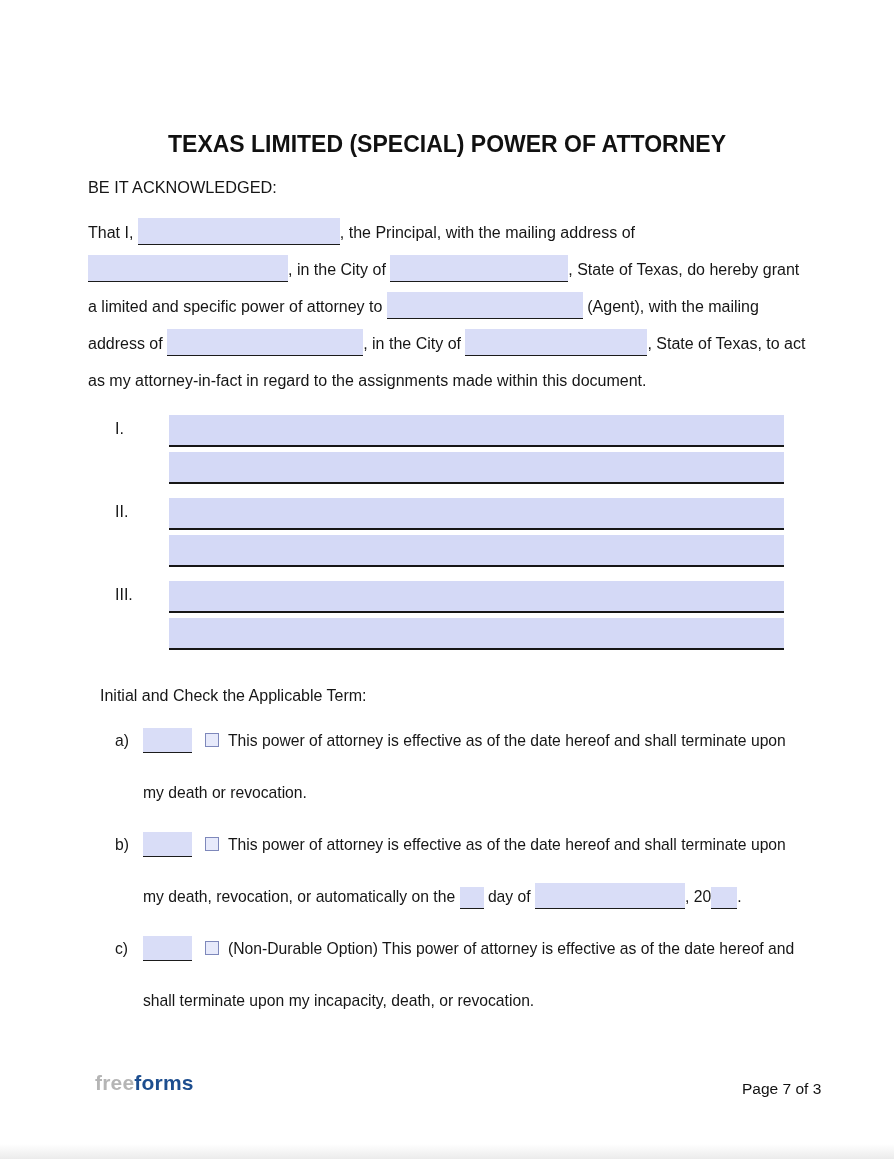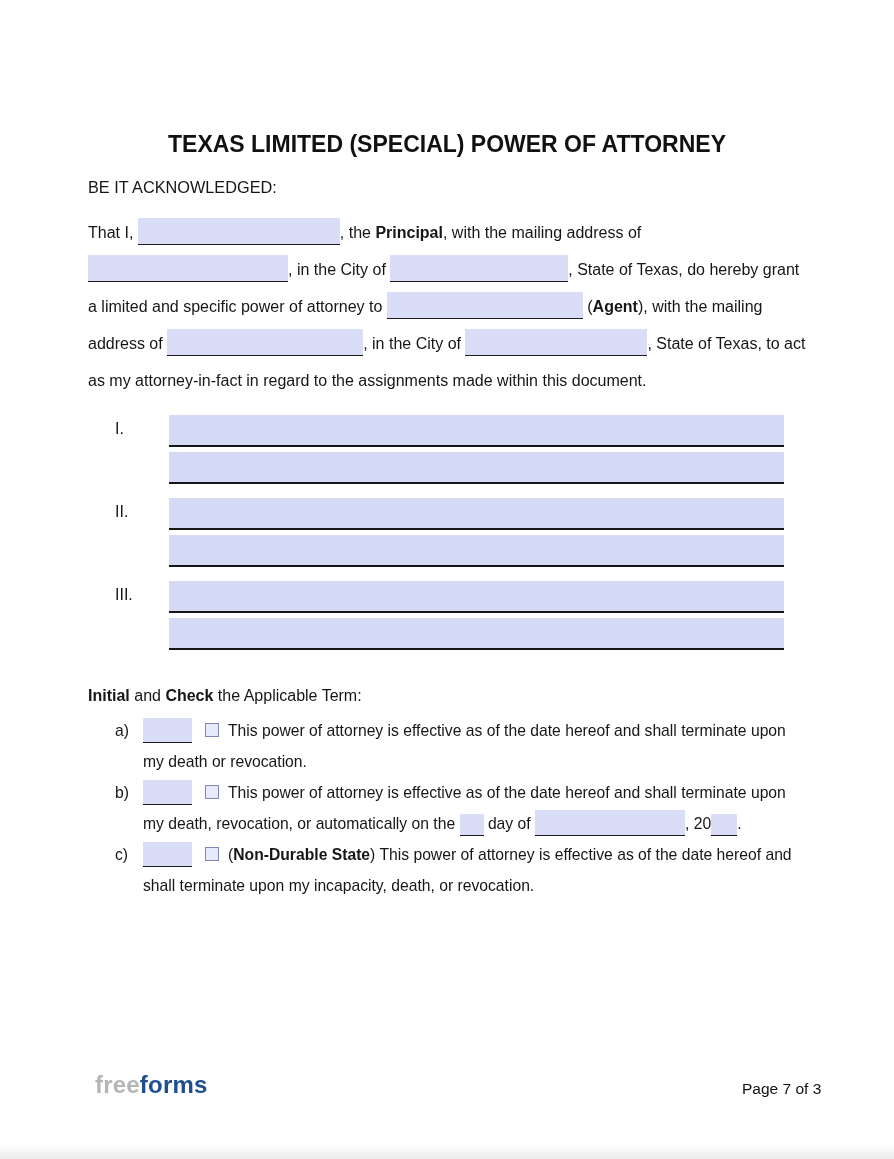--- a/index.html
+++ b/index.html
@@ -40,40 +40,40 @@
   
   .acts{margin:16px 0 0 0;}
   .act{display:flex;margin-bottom:9px;}
   .act-label{width:81px;padding-left:27px;padding-top:5px;box-sizing:border-box;flex:none;}
   .act-lines{flex:1;margin-right:22px;}
   .act-line{
     height:30px;background:#d4d9f6;
     border-bottom:2px solid #161616;margin-bottom:5px;
   }
   
-  .terms-heading{margin:31px 0 0;line-height:19px;}
-  .terms{margin:10px 0 0;font-size:15.7px;line-height:31px;}
+  .terms-heading{margin:31px 12px 0;line-height:19px;}
+  .terms{margin:10px 0 0;font-size:15.7px;line-height:52px;}
   .term{margin:0;padding-left:55px;text-indent:-28px;}
   .term-marker{display:inline-block;width:28px;text-indent:0;}
   .blank-init{width:49px;height:25px;}
   .blank-day{width:24px;height:22px;}
   .blank-month{width:150px;height:26px;}
   .blank-year{width:26px;height:22px;}
   .checkbox{
     display:inline-block;width:12px;height:12px;
     background:#e7eafb;border:1.5px solid #7e88bb;
     vertical-align:-1px;margin:0 9px 0 13px;
     text-indent:0;
   }
   
-  .footer-logo{position:absolute;left:95px;top:1071px;font-size:24px;font-weight:bold;letter-spacing:0.2px;}
+  .footer-logo{position:absolute;left:95px;top:1071px;font-size:21px;font-weight:bold;letter-spacing:0.2px;}
   .logo-free{color:#b5b5b5;}
   .logo-forms{color:#1d4e8f;}
   .footer-page{position:absolute;left:742px;top:1080px;font-size:15.5px;color:#111;}
-  b{font-weight:bold;}
+  b{font-weight:normal;}
 </style>
 </head>
 <body>
 
 <div class="page">
   <div class="content">
 
     <h1 class="doc-title">TEXAS LIMITED (SPECIAL) POWER OF ATTORNEY</h1>
 
     <p class="ack">BE IT ACKNOWLEDGED:</p>
@@ -105,20 +105,20 @@
       </div>
     </div>
 
     <p class="terms-heading"><b>Initial</b><span> and </span><b>Check</b><span> the Applicable Term:</span></p>
 
     <div class="terms">
       <p class="term"><span class="term-marker">a)</span><span class="blank blank-init"></span><span class="checkbox"></span><span>This power of attorney is effective as of the date hereof and shall terminate upon my death or revocation.</span></p>
 
       <p class="term"><span class="term-marker">b)</span><span class="blank blank-init"></span><span class="checkbox"></span><span>This power of attorney is effective as of the date hereof and shall terminate upon my death, revocation, or automatically on the </span><span class="blank blank-day"></span><span> day of </span><span class="blank blank-month"></span><span>, 20</span><span class="blank blank-year"></span><span>.</span></p>
 
-      <p class="term"><span class="term-marker">c)</span><span class="blank blank-init"></span><span class="checkbox"></span><span>(</span><b>Non-Durable State</b><span>) </span><span>This power of attorney is effective as of the date hereof and shall terminate upon my incapacity, death, or revocation.</span></p>
+      <p class="term"><span class="term-marker">c)</span><span class="blank blank-init"></span><span class="checkbox"></span><span>(</span><b>Non-Durable Option</b><span>) </span><span>This power of attorney is effective as of the date hereof and shall terminate upon my incapacity, death, or revocation.</span></p>
     </div>
 
   </div>
 
   <div class="footer-logo"><span class="logo-free">free</span><span class="logo-forms">forms</span></div>
   <div class="footer-page">Page 7 of 3</div>
 </div>
 
 </body></html>

